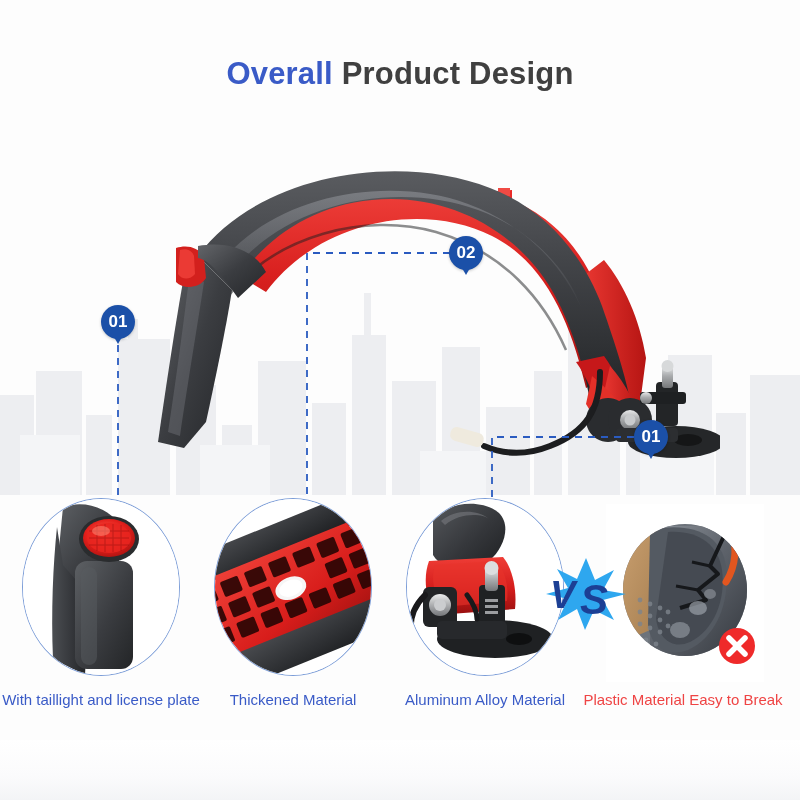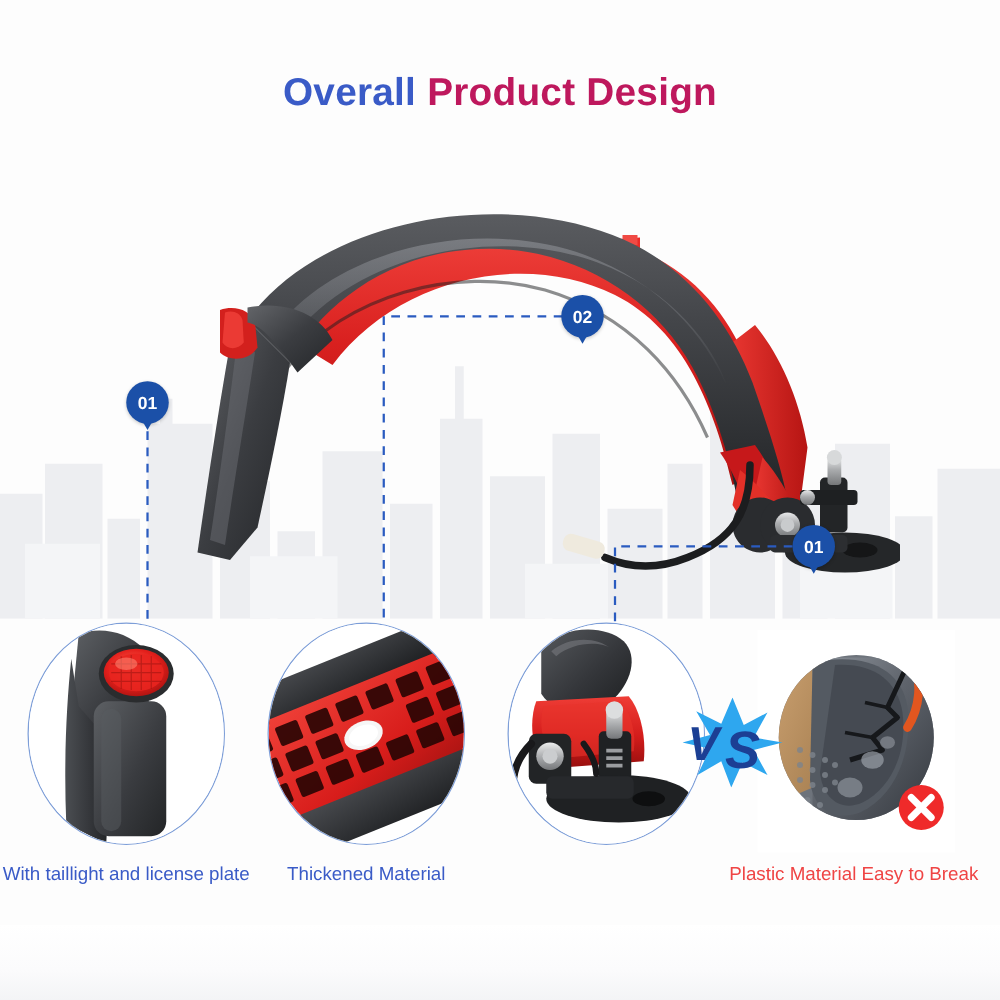--- a/index.html
+++ b/index.html
@@ -14,28 +14,28 @@
 
   
   .skyline{position:absolute;left:0;bottom:305px;width:800px;height:220px;z-index:0;}
   .bottom-band{position:absolute;left:0;bottom:0;width:800px;height:60px;
     background:linear-gradient(to bottom,#ffffff 0%,#fbfbfc 60%,#f3f4f6 100%);z-index:0;}
 
   
   .title-wrap{position:absolute;top:58px;left:0;width:800px;text-align:center;z-index:6;}
   .title{font-size:31px;font-weight:bold;letter-spacing:.2px;line-height:1;}
   .title .t-accent{color:#3a5bc7;}
-  .title .t-main{color:#be185d;}
+  .title .t-main{color:#404040;}
 
   
   .hero{position:absolute;left:80px;top:160px;width:640px;height:300px;z-index:3;}
 
   
   .badge{position:absolute;width:34px;height:34px;border-radius:50%;
-    background:#1b50a8;color:#fff;font-size:14px;font-weight:bold;
+    background:#1b50a8;color:#fff;font-size:17px;font-weight:bold;
     display:flex;align-items:center;justify-content:center;z-index:8;
     box-shadow:0 1px 3px rgba(0,0,0,.22);}
   .badge::after{content:"";position:absolute;bottom:-5px;left:50%;margin-left:-4px;
     width:0;height:0;border-left:4px solid transparent;border-right:4px solid transparent;
     border-top:7px solid #1b50a8;}
   #badge01{left:101px;top:305px;}
   #badge02{left:449px;top:236px;}
   #badge03{left:634px;top:420px;}
 
   
@@ -416,15 +416,16 @@
   <svg class="xmark" viewBox="0 0 38 38">
     <circle cx="19" cy="19" r="18" fill="#ef2a2a"></circle>
     <g stroke="#ffffff" stroke-width="5.5" stroke-linecap="round">
       <line x1="11" y1="11" x2="27" y2="27"></line>
       <line x1="27" y1="11" x2="11" y2="27"></line>
     </g>
   </svg>
 
   <div class="caption" id="cap1">With taillight and license plate</div>
   <div class="caption" id="cap2">Thickened Material</div>
+  <div class="caption" id="cap3">Aluminum Alloy Material</div>
   <div class="caption dark" id="cap4">Plastic Material Easy to Break</div>
 
 </div>
 
 </body></html>

